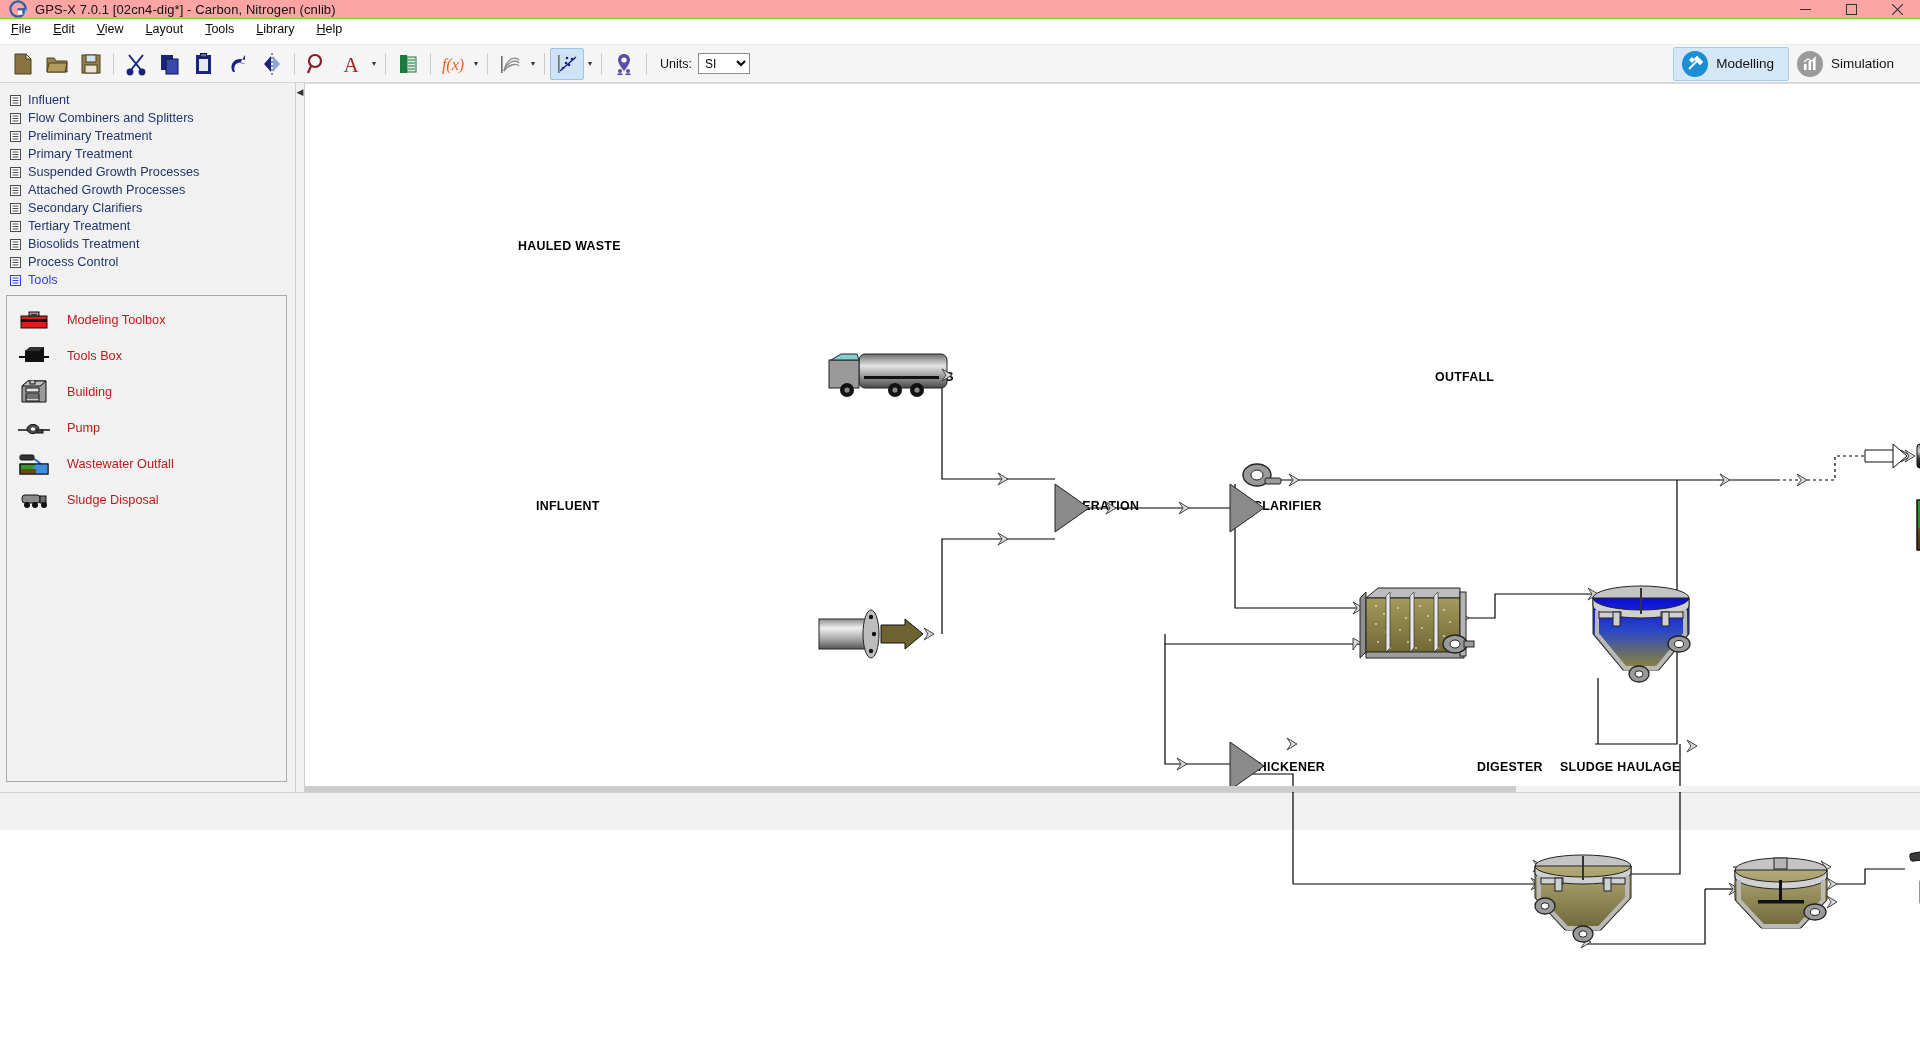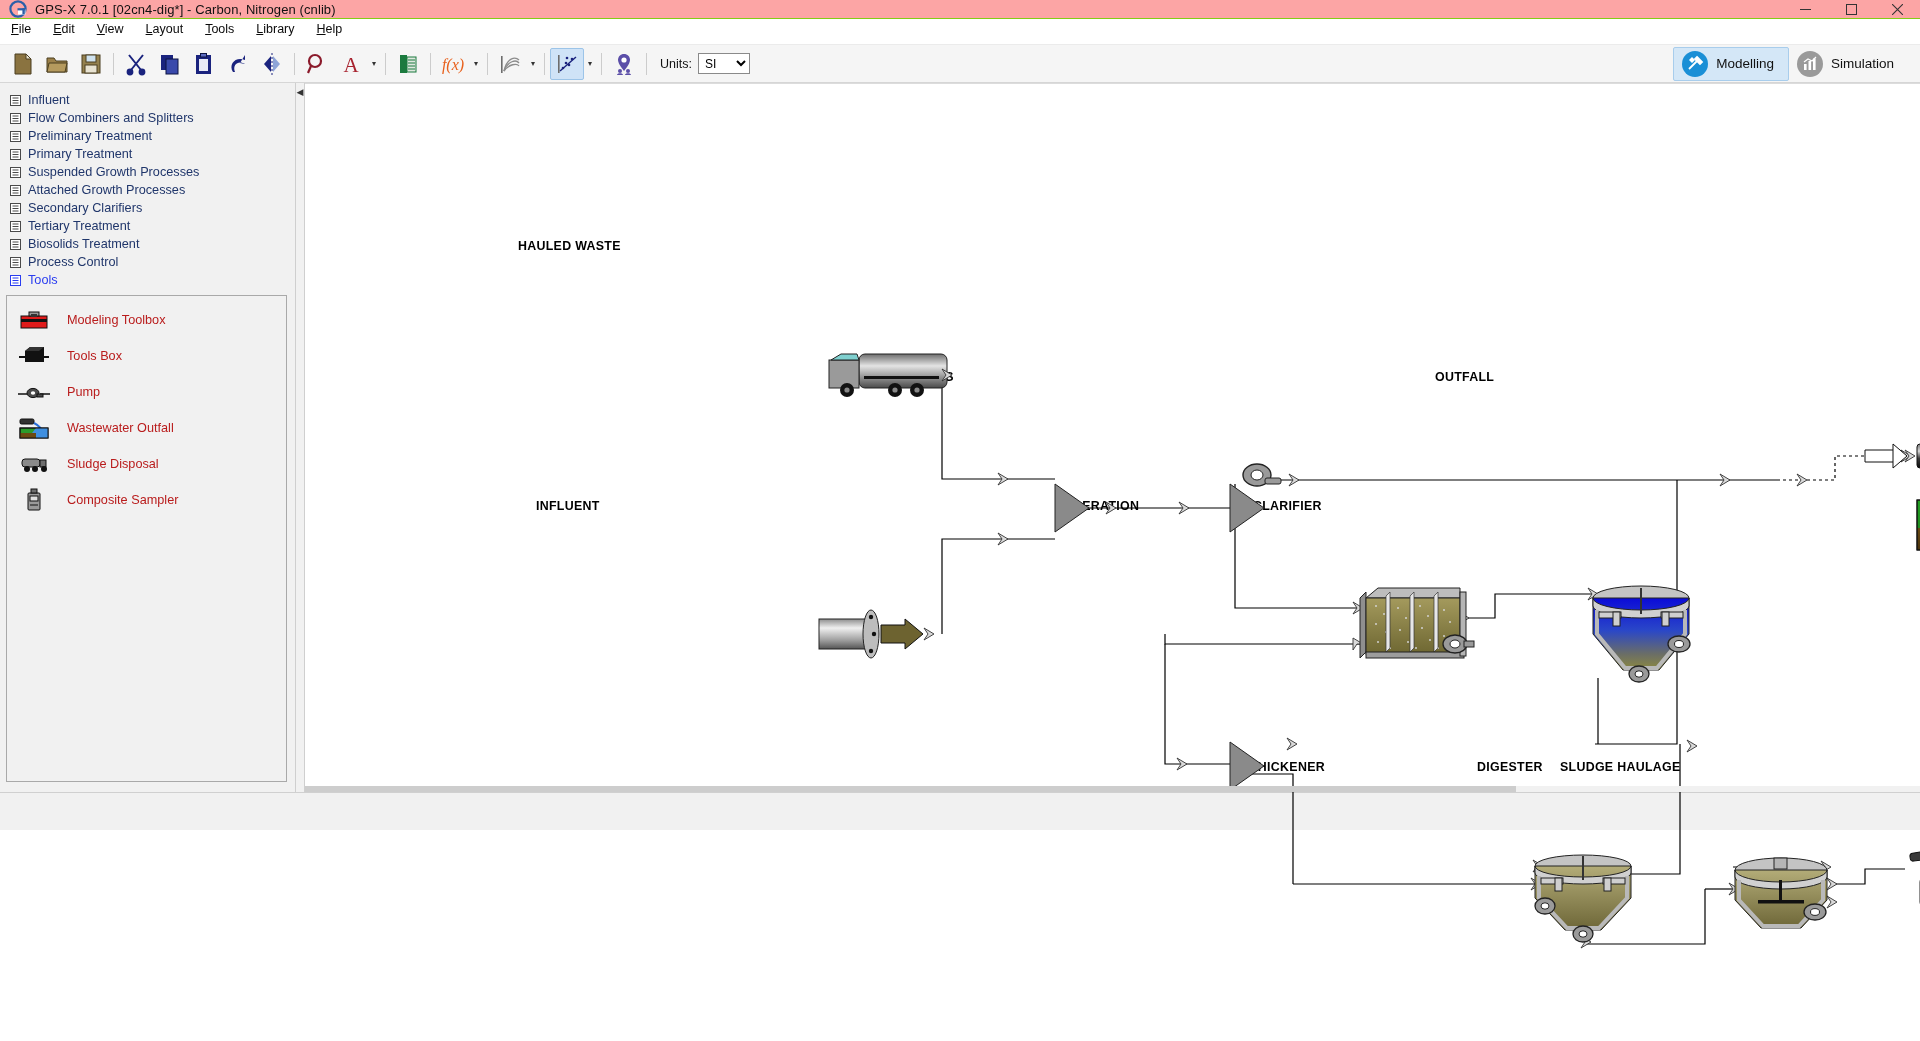--- a/index.html
+++ b/index.html
@@ -395,20 +395,33 @@
           </div>
           <div class="tool-row">
             <span class="tool-ico">
               <svg width="32" height="22" viewBox="0 0 32 22">
                 <path d="M1 12 H7 M25 12 H31" stroke="#111" stroke-width="2"></path>
                 <path d="M7 6 L12 2 L26 2 L26 17 L7 17 Z" fill="#111"></path>
                 <path d="M7 6 L12 2 L26 2 L21 6 Z" fill="#333"></path>
               </svg>
             </span>
             <span>Tools Box</span>
+          </div>
+          <div class="tool-row">
+            <span class="tool-ico">
+              <svg width="30" height="24" viewBox="0 0 30 24">
+                <path d="M3 6 L9 1 L27 1 L27 22 L3 22 Z" fill="#9a9a9a" stroke="#111"></path>
+                <path d="M3 6 L9 1 L27 1 L21 6 Z" fill="#c0c0c0" stroke="#111"></path>
+                <rect x="7" y="8" width="13" height="4" fill="#e5e5e5" stroke="#111"></rect>
+                <rect x="7" y="14" width="13" height="7" fill="#d0d0d0" stroke="#111"></rect>
+                <path d="M7 16 H20 M7 18 H20" stroke="#111"></path>
+                <rect x="11" y="0" width="5" height="4" fill="#c0c0c0" stroke="#111"></rect>
+              </svg>
+            </span>
+            <span>Building</span>
           </div>
           <div class="tool-row">
             <span class="tool-ico">
               <svg width="34" height="16" viewBox="0 0 34 16">
                 <path d="M1 10 H11 M23 10 H33" stroke="#111" stroke-width="1.4"></path>
                 <ellipse cx="16" cy="9" rx="6" ry="4.6" fill="#4a4a4a" stroke="#111"></ellipse>
                 <ellipse cx="16" cy="9" rx="2.2" ry="1.8" fill="#fff"></ellipse>
                 <rect x="20" y="10" width="6" height="3" fill="#4a4a4a" stroke="#111"></rect>
               </svg>
             </span>
@@ -431,31 +444,20 @@
             <span class="tool-ico">
               <svg width="32" height="20" viewBox="0 0 32 20">
                 <rect x="4" y="5" width="18" height="8" rx="3" fill="#8a8a8a" stroke="#111"></rect>
                 <rect x="22" y="6" width="6" height="7" fill="#6d6d6d" stroke="#111"></rect>
                 <circle cx="9" cy="15" r="3" fill="#111"></circle>
                 <circle cx="17" cy="15" r="3" fill="#111"></circle>
                 <circle cx="26" cy="15" r="3" fill="#111"></circle>
               </svg>
             </span>
             <span>Sludge Disposal</span>
-          </div>
-          <div class="tool-row">
-            <span class="tool-ico">
-              <svg width="22" height="24" viewBox="0 0 22 24">
-                <rect x="5" y="5" width="12" height="17" rx="1" fill="#9a9a9a" stroke="#111"></rect>
-                <rect x="7" y="8" width="8" height="5" fill="#e0e0e0" stroke="#111"></rect>
-                <rect x="8" y="1" width="6" height="4" fill="#6d6d6d" stroke="#111"></rect>
-                <path d="M7 17 H15" stroke="#111"></path>
-              </svg>
-            </span>
-            <span>Composite Sampler</span>
           </div>
         </div>
     </div>
   </div>
 
   <div class="splitter">
     <span class="splitter-arrow">◀</span>
     <span class="grip"></span>
   </div>
 

